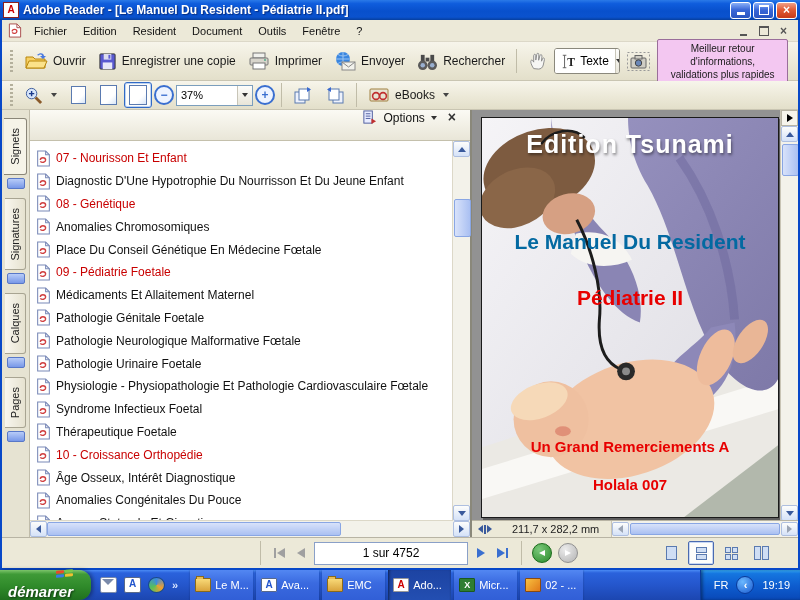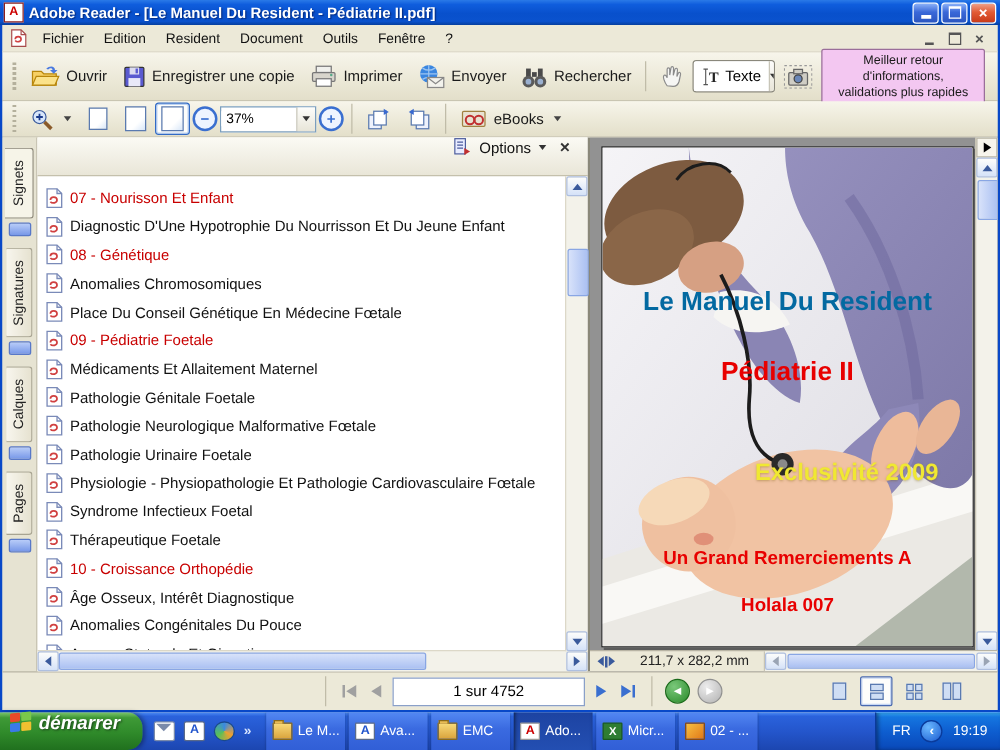--- a/index.html
+++ b/index.html
@@ -129,23 +129,23 @@
   .circ .tr{width:0;height:0;border-top:3px solid transparent;border-bottom:3px solid transparent;border-left:6px solid #fff;}
   .laygroup{margin-left:auto;margin-right:14px;display:flex;gap:4px;}
   .lay{width:24px;height:22px;display:flex;align-items:center;justify-content:center;gap:1px;border:1px solid transparent;border-radius:2px;}
   .lay.sel{border-color:#4a6ab0;background:#fdfdfb;box-shadow:inset 0 0 0 1px #c8d8f4;}
   .lay .sq{background:#cfdef4;border:1px solid #5a7ab0;box-sizing:border-box;}
   .lay .col{display:flex;flex-direction:column;gap:1px;}
   .lay .row{display:flex;gap:1px;}
 
   
   .taskbar{height:30px;flex:none;display:flex;align-items:stretch;background:linear-gradient(180deg,#4a8af4 0%,#2a62dc 10%,#2456cc 50%,#1c46b0 100%);}
-  .start{display:flex;align-items:flex-start;gap:6px;padding:0 18px 0 8px;border-radius:0 12px 12px 0;
+  .start{display:flex;align-items:flex-end;gap:6px;padding:0 18px 0 8px;border-radius:0 12px 12px 0;
     background:linear-gradient(180deg,#7cc46a 0%,#3f9a37 14%,#2f8a2a 55%,#20701e 100%);
-    box-shadow:2px 0 4px rgba(0,0,0,.4);color:#fff;font-size:15px;font-weight:bold;font-style:italic;text-shadow:1px 1px 2px rgba(0,0,0,.55);}
+    box-shadow:2px 0 4px rgba(0,0,0,.4);color:#fff;font-size:15px;font-weight:bold;font-style:italic;text-shadow:1px 1px 2px rgba(0,0,0,.55);flex-direction:column;}
   .flag{width:17px;height:15px;display:grid;grid-template-columns:1fr 1fr;grid-template-rows:1fr 1fr;gap:1px;transform:skewY(-6deg);}
   .flag i{border-radius:1px;}
   .flag .r{background:#e84a2a;} .flag .g{background:#7ac84a;} .flag .b{background:#3a7ae8;} .flag .y{background:#f0c030;}
   .ql{display:flex;align-items:center;gap:7px;padding:0 9px;flex:none;}
   .ql-ico{width:15px;height:14px;position:relative;flex:none;border-radius:2px;}
   .chev{color:#d7e4ff;font-weight:bold;font-size:11px;}
   .tasks{display:flex;align-items:center;gap:3px;flex:1;padding:0 3px;overflow:hidden;}
   .task{width:63px;height:38px;flex:none;display:flex;align-items:center;gap:4px;padding:0 5px;border-radius:3px;box-sizing:border-box;
     background:linear-gradient(180deg,#5a90f8,#3a6ae0 45%,#2f5cd4);box-shadow:inset 0 1px 0 rgba(160,195,255,.5),0 1px 2px rgba(0,0,0,.3);
     color:#fff;font-size:11px;white-space:nowrap;overflow:hidden;}
@@ -585,23 +585,23 @@
             <circle cx="70" cy="302" r="38" fill="#efc0a0"></circle>
             <ellipse cx="58" cy="284" rx="30" ry="17" fill="#f6d9b8" transform="rotate(-20 58 284)"></ellipse>
             <ellipse cx="82" cy="314" rx="8" ry="5" fill="#e09078"></ellipse>
             <ellipse cx="237" cy="240" rx="16" ry="30" fill="#eebc9c" transform="rotate(25 237 240)"></ellipse>
             <ellipse cx="272" cy="224" rx="13" ry="25" fill="#e9b696" transform="rotate(35 272 224)"></ellipse>
             <path d="M96 102 C112 132 122 172 119 202 C117 230 126 246 141 252" stroke="#1c1c1c" stroke-width="3" fill="none"></path>
             <path d="M60 26 C70 12 92 8 104 20" stroke="#1c1c1c" stroke-width="2.4" fill="none"></path>
             <circle cx="146" cy="254" r="9" fill="#2a2a2a"></circle>
             <circle cx="146" cy="254" r="4" fill="#8a8a8a"></circle>
           </svg>
+          <div class="cover-text ct-publisher">Edition Tsunami</div>
           <div class="cover-text ct-title">Le Manuel Du Resident</div>
           <div class="cover-text ct-subtitle">Pédiatrie II</div>
-          <div class="cover-text ct-excl">Exclusivité 2009</div>
           <div class="cover-text ct-thanks">Un Grand Remerciements A</div>
           <div class="cover-text ct-author">Holala 007</div>
         </div>
         <div class="next-sliver"></div>
         <div class="doc-vscroll">
           <span class="collapse-btn">
               <span class="tri-rt-blk"></span>
             </span>
           <span class="sb-btn">
               <span class="tri-up"></span>

